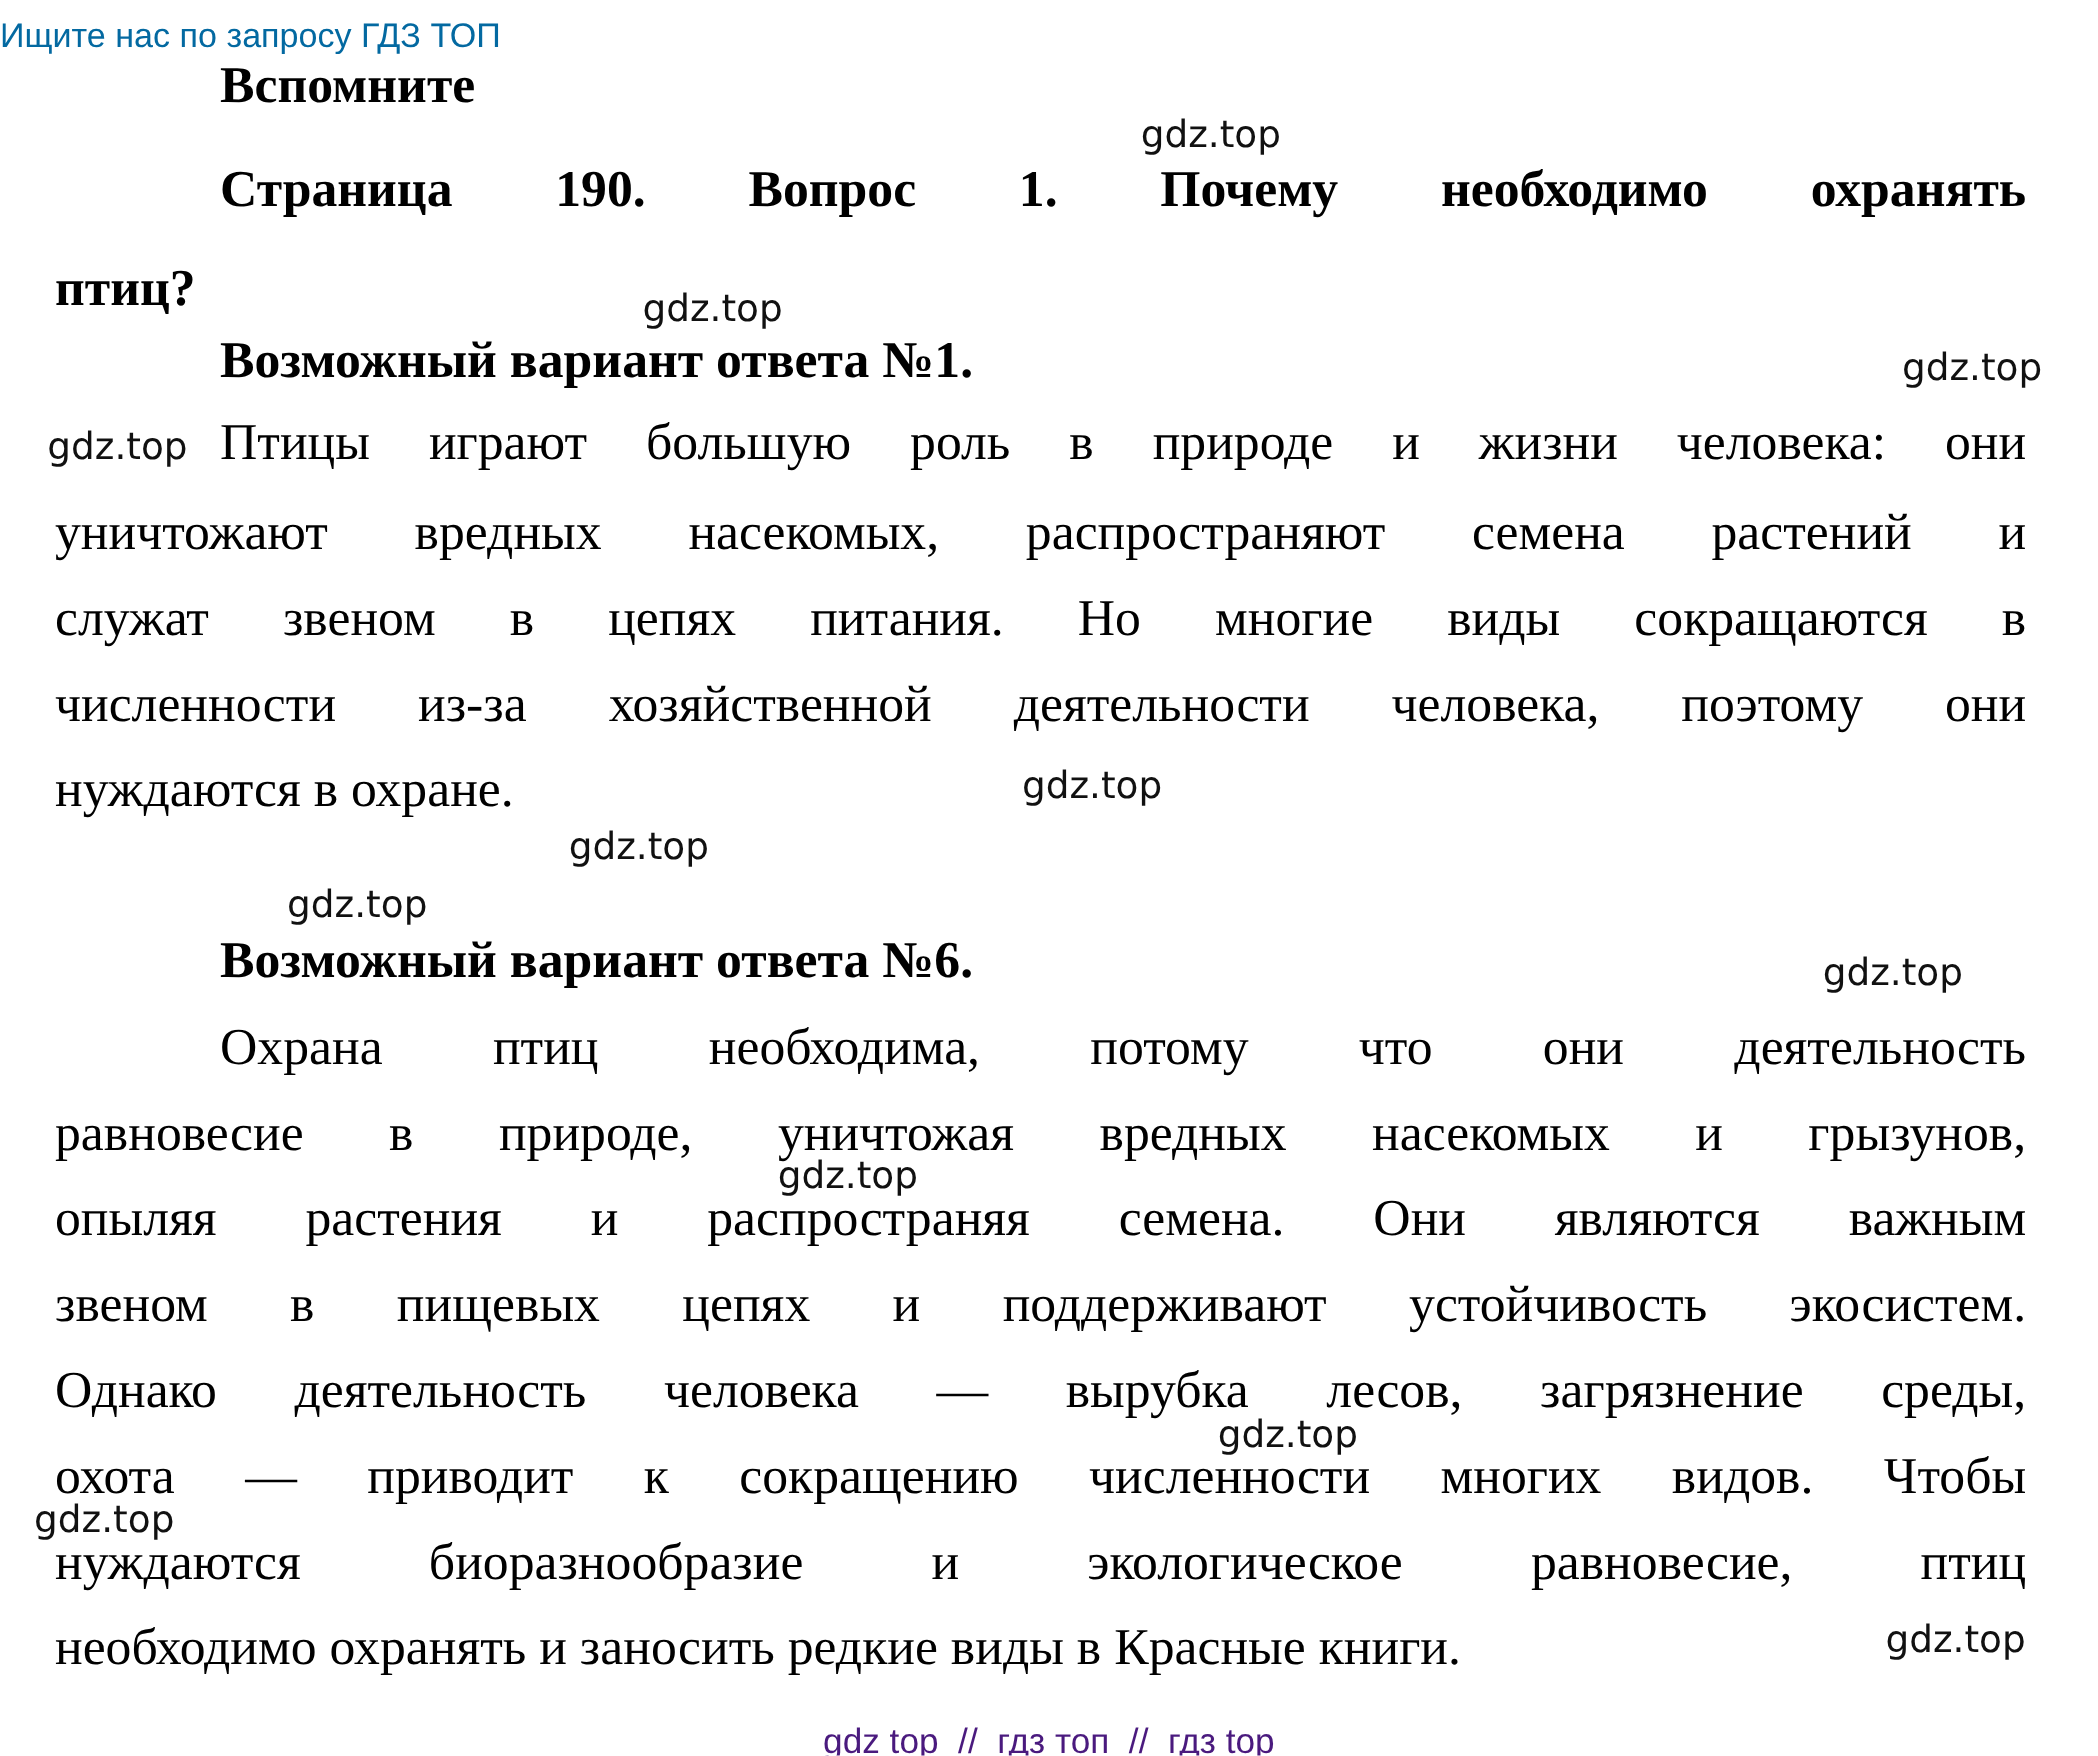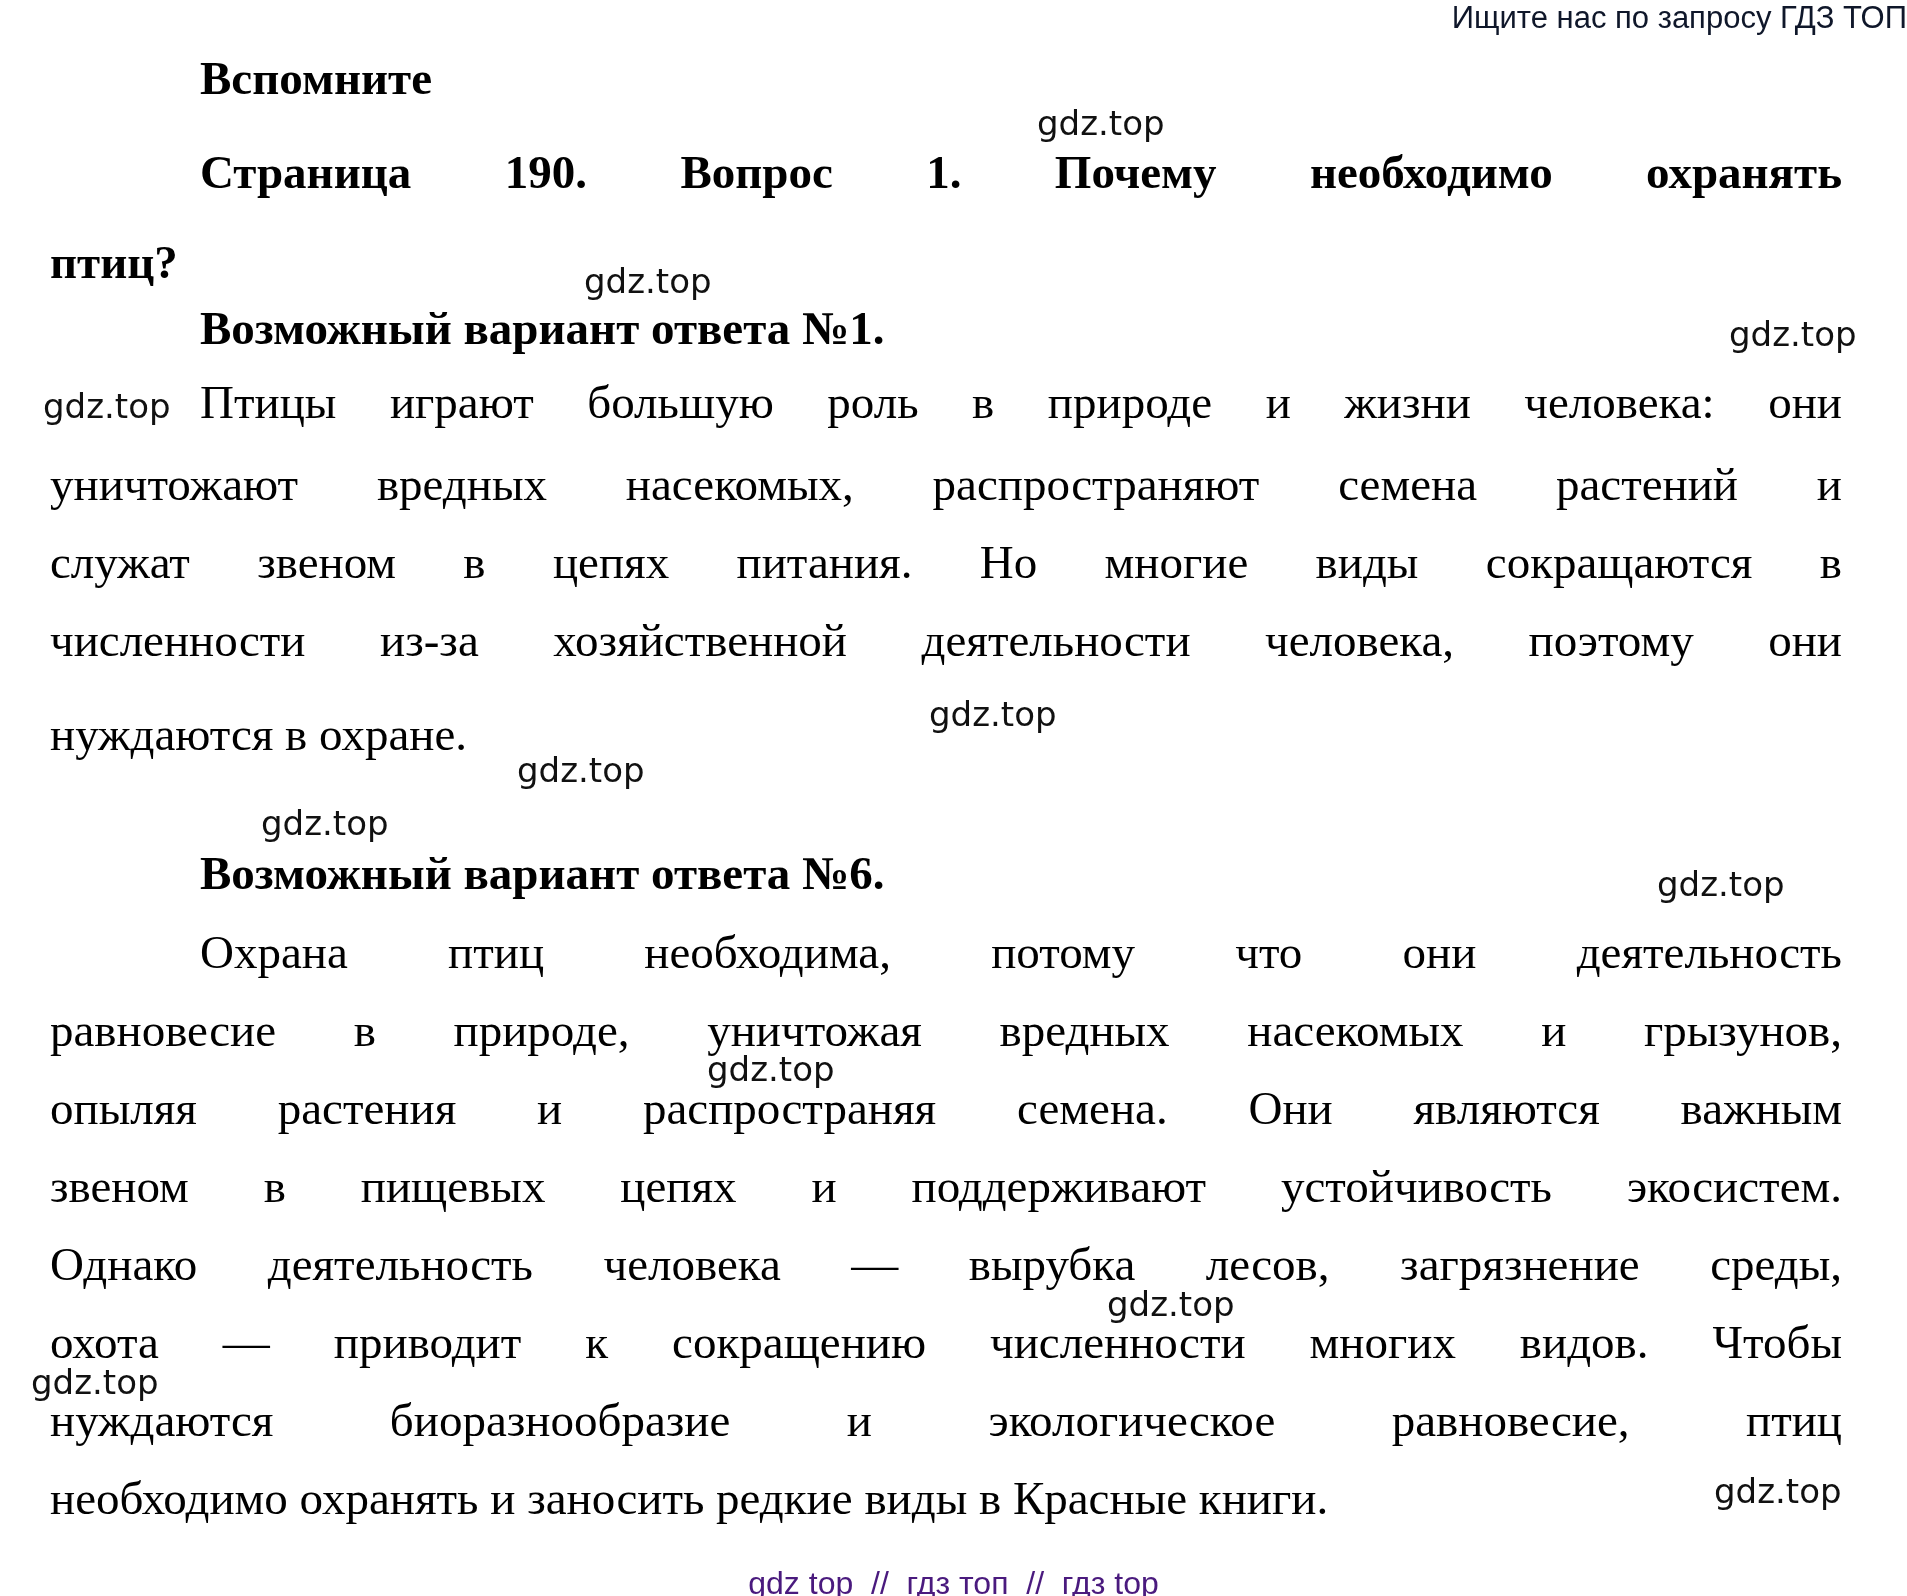--- a/index.html
+++ b/index.html
@@ -1,18 +1,18 @@
 <!DOCTYPE html>
 <html><head>
 <meta charset="utf-8">
 <style>
   html, body { margin:0; padding:0; background:#ffffff; }
   body { width:1907px; height:1596px; position:relative; overflow:hidden; }
-  .top-banner { position:absolute; top:0; left:0; width:1907px; text-align:right;
-    font-family:"Liberation Sans", sans-serif; font-size:31px; color:#0f172a; line-height:36px; }
+  .top-banner { position:absolute; top:15px; left:0; width:1907px; text-align:left;
+    font-family:"Liberation Sans", sans-serif; font-size:31px; color:#0369a1; line-height:36px; }
   .doc { position:absolute; left:50px; width:1792px; top:0; }
   .line { position:absolute; left:0; width:1792px; font-family:"Liberation Serif", serif;
     font-size:47px; color:#000; white-space:nowrap; line-height:60px; }
   .bold { font-weight:bold; }
   .indent { left:150px; width:1642px; }
   .just { text-align:justify; text-align-last:justify; }
   .wm { position:absolute; font-family:"DejaVu Sans", sans-serif; font-size:34px; color:#111; line-height:30px; }
   .footer { position:absolute; left:0; width:1907px; top:1566px; text-align:center;
     font-family:"Liberation Sans", sans-serif; font-size:32px; color:#4a1a7e; line-height:34px; white-space:pre; }
 </style>
@@ -24,21 +24,21 @@
 <div class="doc">
   <div class="line bold indent" style="top:48px">Вспомните</div>
   <div class="line bold indent just" style="top:142px">Страница 190. Вопрос 1.   Почему   необходимо   охранять</div>
   <div class="line bold" style="top:232px">птиц?</div>
 
   <div class="line bold indent" style="top:298px">Возможный вариант ответа №1.</div>
   <div class="line indent just" style="top:372px">Птицы играют большую роль в природе и жизни человека: они</div>
   <div class="line just" style="top:454px">уничтожают вредных насекомых, распространяют семена растений и</div>
   <div class="line just" style="top:532px">служат звеном в цепях питания. Но многие виды сокращаются в</div>
   <div class="line just" style="top:610px">численности из-за хозяйственной деятельности человека, поэтому они</div>
-  <div class="line" style="top:704px">нуждаются в охране.</div>
+  <div class="line" style="top:688px">нуждаются в охране.</div>
 
   <div class="line bold indent" style="top:843px">Возможный вариант ответа №6.</div>
   <div class="line indent just" style="top:922px">Охрана птиц необходима, потому что они деятельность</div>
   <div class="line just" style="top:1000px">равновесие в природе, уничтожая вредных насекомых и грызунов,</div>
   <div class="line just" style="top:1078px">опыляя растения и распространяя семена. Они являются важным</div>
   <div class="line just" style="top:1156px">звеном в пищевых цепях и поддерживают устойчивость экосистем.</div>
   <div class="line just" style="top:1234px">Однако деятельность человека — вырубка лесов, загрязнение среды,</div>
   <div class="line just" style="top:1312px">охота — приводит к сокращению численности многих видов. Чтобы</div>
   <div class="line just" style="top:1390px">нуждаются биоразнообразие и экологическое равновесие, птиц</div>
   <div class="line" style="top:1468px">необходимо охранять и заносить редкие виды в Красные книги.</div>

